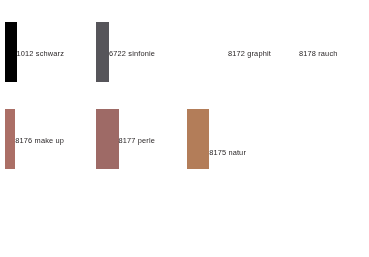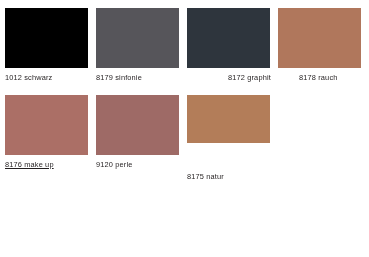--- a/index.html
+++ b/index.html
@@ -25,22 +25,22 @@
   .swatch-grid {
     display: grid;
     grid-template-columns: repeat(4, 83px);
     grid-template-rows: repeat(2, 87px);
     column-gap: 8px;
     row-gap: 0px;
     width: 359px;
   }
   .swatch-cell {
     display: flex;
-    flex-direction: column;
     width: 59px;
+    align-items: center;
   }
   .swatch-color {
     width: 83px;
     height: 60px;
     display: block;
   }
   .swatch-label {
     font-size: 7.4px;
     line-height: 10px;
     color: #231f20;
@@ -56,41 +56,41 @@
 <div id="swatch-chart">
   <div class="swatch-grid">
 
     <div class="swatch-cell">
       <span class="swatch-color" style="background-color: rgb(0, 0, 0);"></span>
       <span class="swatch-label" style="color: rgb(35, 31, 32);">1012 schwarz</span>
     </div>
 
     <div class="swatch-cell">
       <span class="swatch-color" style="background-color: rgb(86, 85, 90);"></span>
-      <span class="swatch-label" style="color: rgb(35, 31, 32);">8179 sinfonie</span>
+      <span class="swatch-label" style="color: rgb(35, 31, 32);">6722 sinfonie</span>
     </div>
 
     <div class="swatch-cell">
       <span class="swatch-color" style="background-color: rgb(46, 53, 61);"></span>
       <span class="swatch-label" style="color: rgb(35, 31, 32); padding-left: 41px;">8172 graphit</span>
     </div>
 
     <div class="swatch-cell">
       <span class="swatch-color" style="background-color: rgb(176, 119, 92);"></span>
       <span class="swatch-label" style="color: rgb(35, 31, 32); padding-left: 21px;">8178 rauch</span>
     </div>
 
     <div class="swatch-cell">
       <span class="swatch-color" style="background-color: rgb(171, 111, 102);"></span>
-      <span class="swatch-label" style="color: rgb(35, 31, 32); text-decoration: underline;">8176 make up</span>
+      <span class="swatch-label" style="color: rgb(35, 31, 32);">8176 make up</span>
     </div>
 
     <div class="swatch-cell">
       <span class="swatch-color" style="background-color: rgb(158, 106, 102);"></span>
-      <span class="swatch-label" style="color: rgb(35, 31, 32);">9120 perle</span>
+      <span class="swatch-label" style="color: rgb(35, 31, 32);">8177 perle</span>
     </div>
 
     <div class="swatch-cell">
       <span class="swatch-color" style="background-color: rgb(179, 125, 89);"></span>
       <span class="swatch-label" style="color: rgb(35, 31, 32); margin-top: 29px;">8175 natur</span>
     </div>
 
 
   </div>
 </div>

